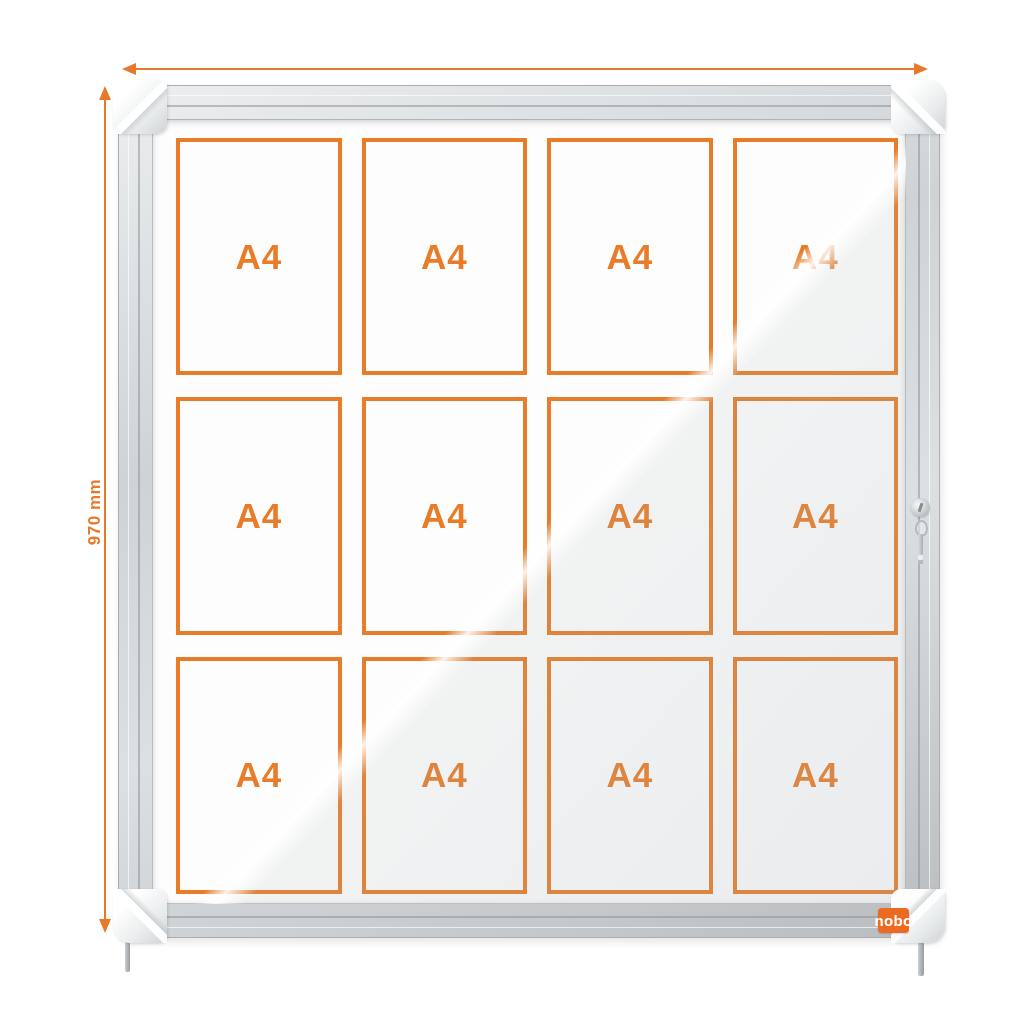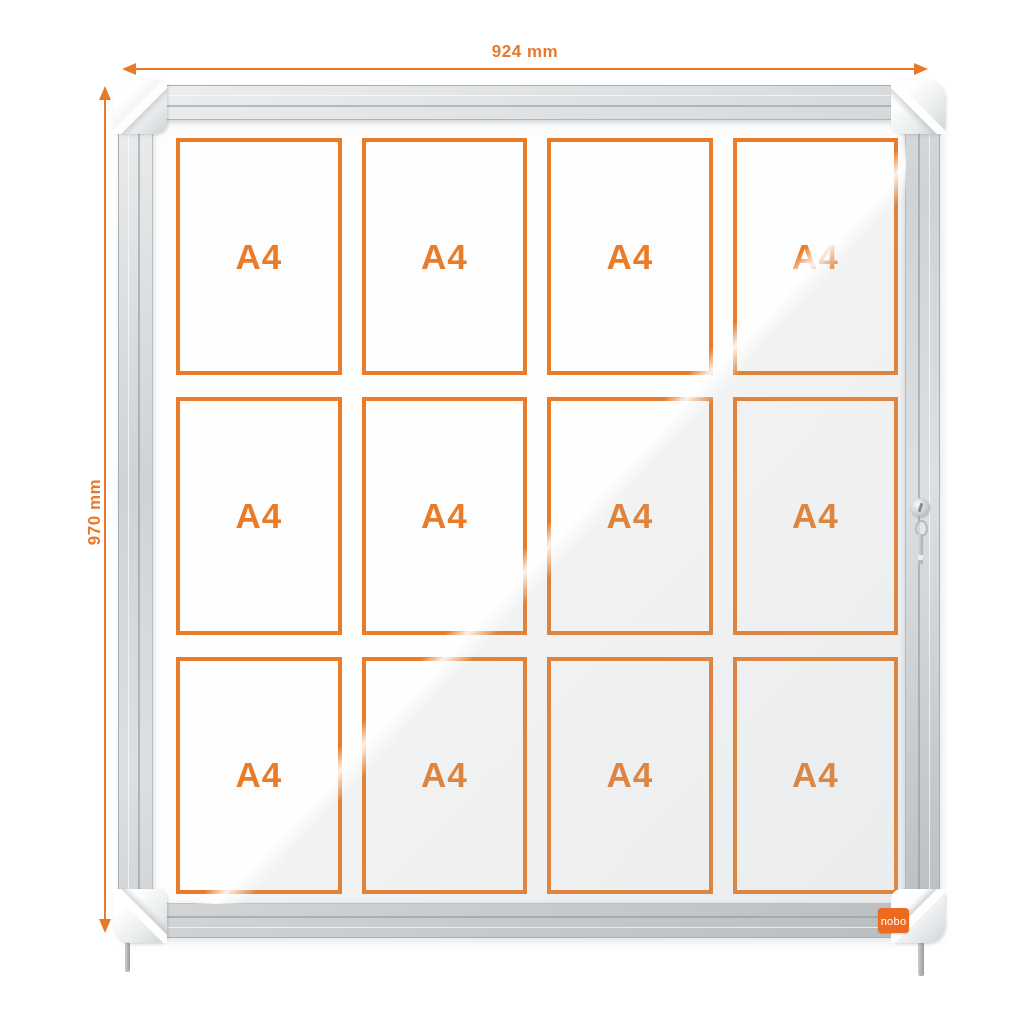--- a/index.html
+++ b/index.html
@@ -68,32 +68,31 @@
     transform:rotate(18deg);border-radius:1px;}
   .key-bow{position:absolute;left:796px;top:434px;width:9px;height:13px;border-radius:50%;z-index:6;
     border:2px solid #b5babd;background:rgba(235,237,238,0.6);}
   .key-blade{position:absolute;left:799px;top:448px;width:5px;height:30px;z-index:6;border-radius:1px;
     background:linear-gradient(90deg,#dadde0,#a9aeb2);
     box-shadow:inset 0 -4px 0 rgba(130,136,140,0.5), inset 0 -9px 0 rgba(240,242,243,0.9);}
   
   .badge{position:absolute;left:759px;top:822px;width:31px;height:25px;z-index:7;
     background:#ED6B21;border-radius:4px;display:flex;align-items:center;justify-content:center;
     box-shadow:0 1px 2px rgba(0,0,0,0.18);}
-  .badge span{color:#ffffff;font-weight:normal;font-size:11px;letter-spacing:.3px;}
+  .badge span{color:#ffffff;font-weight:bold;font-size:15px;letter-spacing:.3px;}
   
   .fixing{position:absolute;border-radius:2px;background:linear-gradient(90deg,#cbcfd2,#969ca0);}
   #fixing-left{left:125px;top:942px;width:5px;height:30px;}
   #fixing-right{left:918px;top:942px;width:6px;height:34px;}
 </style>
 </head>
 <body>
 
 <div id="canvas">
 
-  <div class="dim-label" id="dim-width-label">924 mm</div>
   <div class="dim-arrow" id="dim-width-arrow">
     <div class="line"></div>
     <div class="head head-l"></div>
     <div class="head head-r"></div>
   </div>
 
   <div class="dim-label" id="dim-height-label">970 mm</div>
   <div class="dim-arrow" id="dim-height-arrow">
     <div class="line"></div>
     <div class="head head-u"></div>

